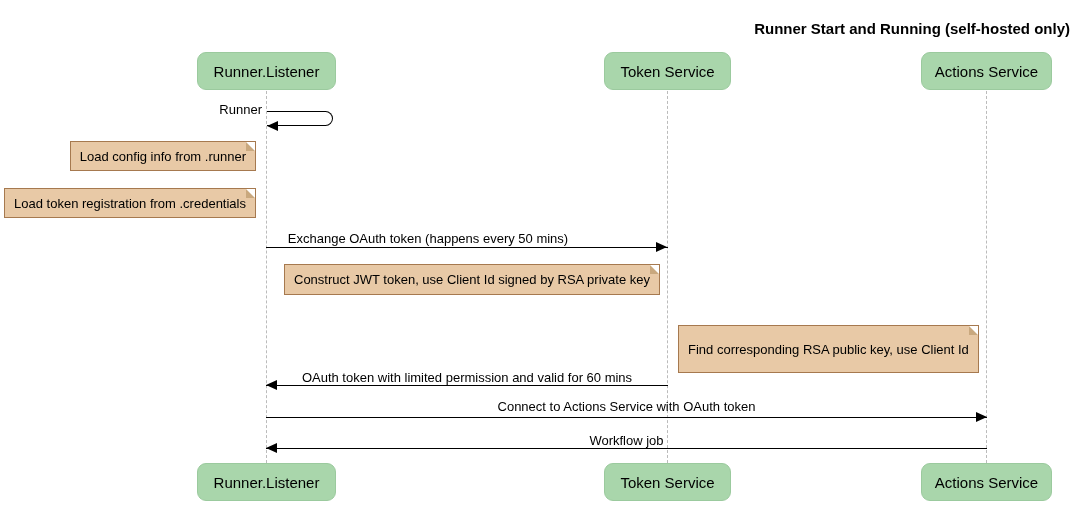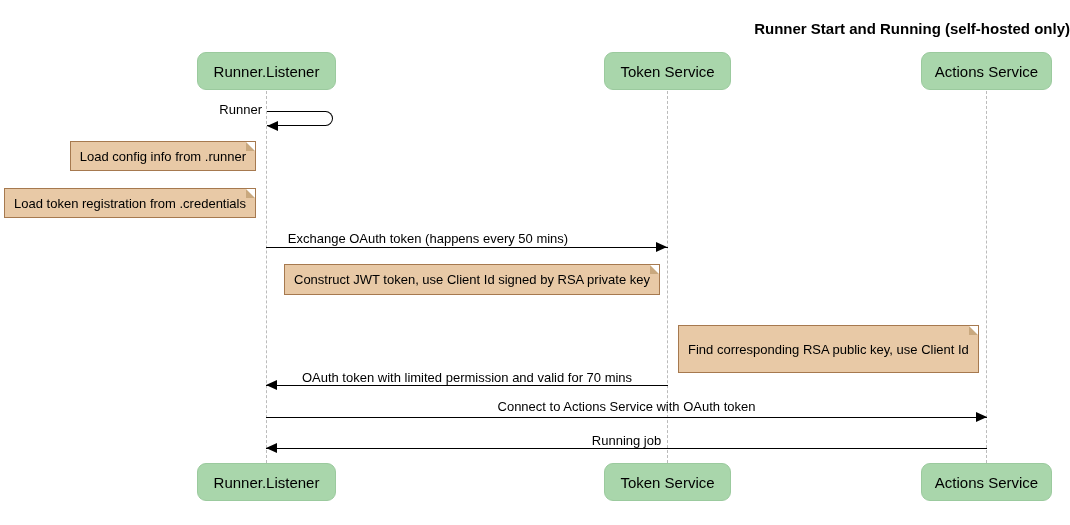--- a/index.html
+++ b/index.html
@@ -93,29 +93,29 @@
   <div class="arrow-right" style="left:656px; top:242px;"></div>
 
   <div class="note" style="left:284px; top:264px; height:31px;">
     <div class="note-line">Construct JWT token, use Client Id signed by RSA private key</div>
   </div>
 
   <div class="note" style="left:678px; top:310px; height:48px;margin-top:15px;">
     <div class="note-line">Find corresponding RSA public key, use Client Id</div>
   </div>
 
-  <div class="msg-label" style="left:266px; top:371px; width:402px;">OAuth token with limited permission and valid for 70 mins</div>
+  <div class="msg-label" style="left:266px; top:371px; width:402px;">OAuth token with limited permission and valid for 60 mins</div>
   <div class="msg-line" style="left:266px; top:385px; width:402px;"></div>
   <div class="arrow-left" style="left:266px; top:380px;"></div>
 
   <div class="msg-label" style="left:266px; top:400px; width:721px;">Connect to Actions Service with OAuth token</div>
   <div class="msg-line" style="left:266px; top:417px; width:721px;"></div>
   <div class="arrow-right" style="left:976px; top:412px;"></div>
 
-  <div class="msg-label" style="left:266px; top:434px; width:721px;">Running job</div>
+  <div class="msg-label" style="left:266px; top:434px; width:721px;">Workflow job</div>
   <div class="msg-line" style="left:266px; top:448px; width:721px;"></div>
   <div class="arrow-left" style="left:266px; top:443px;"></div>
 
   <div class="participant" style="left:197px; top:463px; width:139px;">Runner.Listener</div>
   <div class="participant" style="left:604px; top:463px; width:127px;">Token Service</div>
   <div class="participant" style="left:921px; top:463px; width:131px;">Actions Service</div>
 
 </div>
 
 </body></html>

